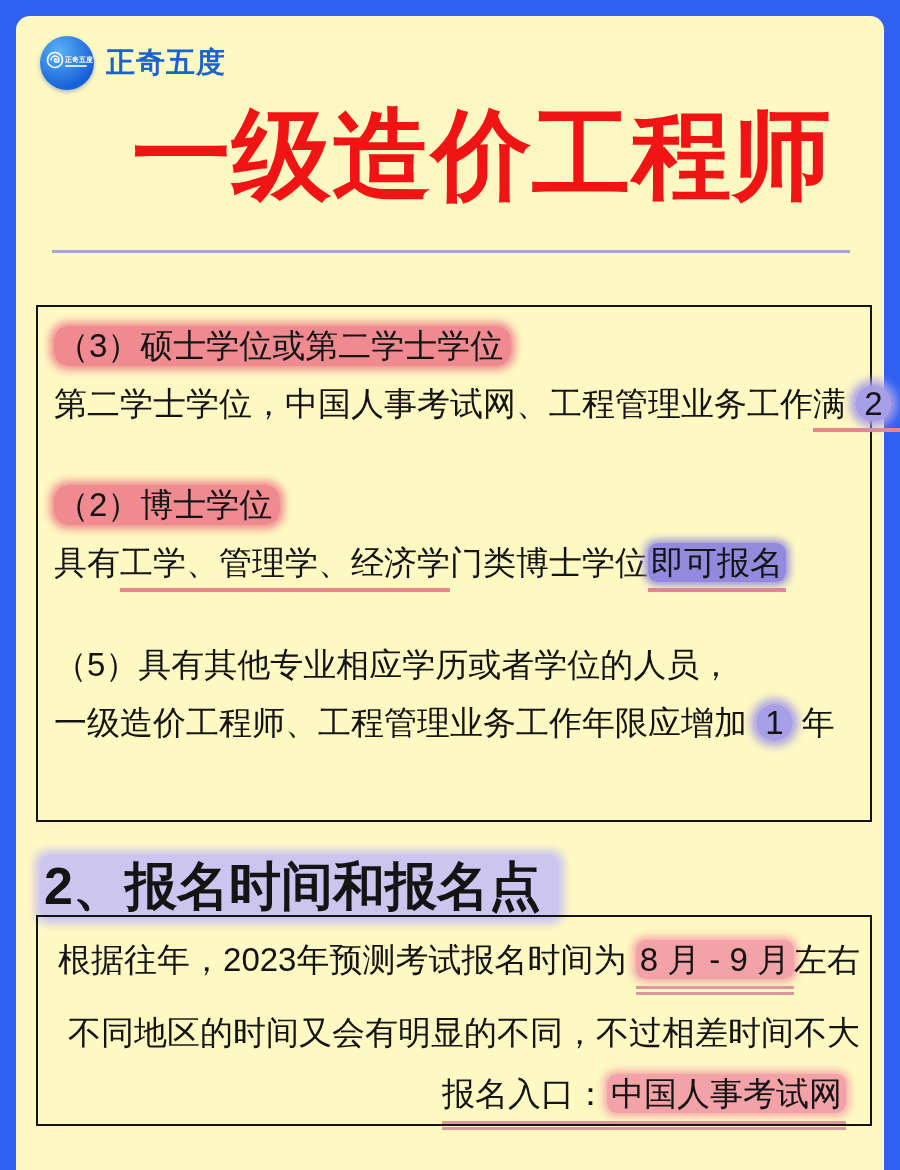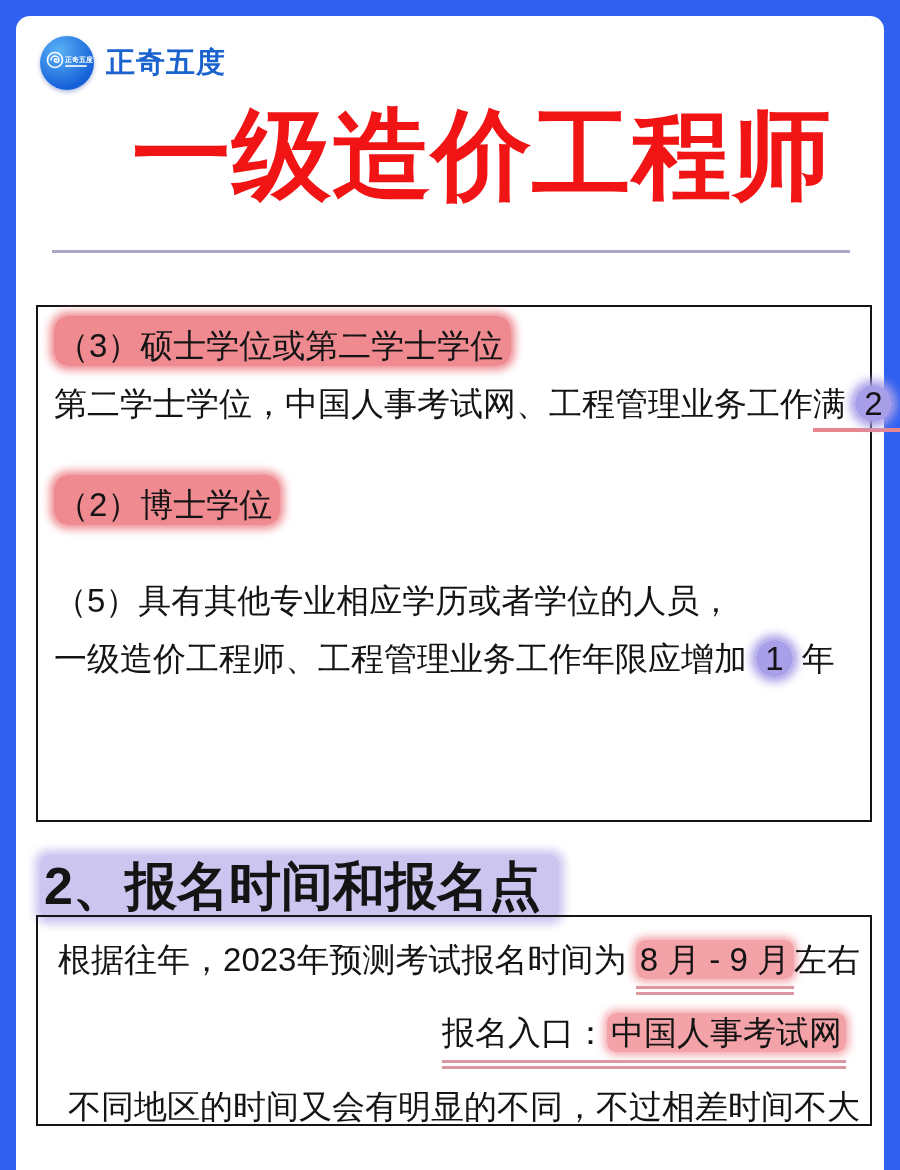--- a/index.html
+++ b/index.html
@@ -1,19 +1,19 @@
 <!DOCTYPE html>
 <html><head>
 <meta charset="utf-8">
 <style>
   html,body{margin:0;padding:0;}
   body{font-family:"Liberation Sans", sans-serif; background:#555;}
   .stage{position:relative;width:900px;height:1170px;background:#3060f0;overflow:hidden;margin:0 auto;}
   .content{position:absolute;left:16px;top:16px;width:868px;height:1154px;
-    background:#ffffff;border-radius:14px 14px 0 0;}
+    background:#fef9c3;border-radius:14px 14px 0 0;}
 
   
   .brand{position:absolute;left:24px;top:20px;display:flex;align-items:center;gap:12px;}
   .logo{width:54px;height:54px;border-radius:50%;
     background:radial-gradient(circle at 35% 28%, #5ab2f6, #1660d8 72%);
     box-shadow:0 2px 4px rgba(20,60,160,.35);position:relative;}
   .logo svg{position:absolute;left:6px;top:15px;}
   .logo .mini{position:absolute;left:25px;top:19px;color:#fff;font-size:7px;font-weight:bold;letter-spacing:0;white-space:nowrap;}
   .logo .minibar{position:absolute;left:25px;top:29px;width:22px;height:2px;background:rgba(255,255,255,.8);border-radius:1px;}
   .brand-name{font-size:29px;font-weight:bold;color:#1a63cf;letter-spacing:1px;}
@@ -30,21 +30,21 @@
   .line{font-size:33px;line-height:46px;margin-bottom:12px;color:#141414;white-space:nowrap;}
   .gap{margin-top:50px;}
   .box2 .line{margin-bottom:15px;text-align:right;}
   .center{text-align:center;margin-right:14px;}
 
   
   .h2{position:absolute;left:24px;top:836px;font-size:52px;font-weight:900;color:#141414;}
   .hl-lav{background:#cbc5f0;box-shadow:0 0 10px 5px #cbc5f0;border-radius:8px;padding:2px 18px 4px 4px;}
 
   
-  .hl-pink{background:#ef8a90;box-shadow:0 0 9px 4px #ef8a90;border-radius:14px;padding:11px 8px 2px 2px;}
+  .hl-pink{background:#ef8a90;box-shadow:0 0 9px 4px #ef8a90;border-radius:14px;padding:1px 8px 2px 2px;}
   .hl-pink-light{background:#f3a2a8;box-shadow:0 0 8px 3px #f3a2a8;border-radius:9px;padding:1px 4px;}
   .hl-purple{background:#928ade;box-shadow:0 0 8px 3px #928ade;border-radius:9px;padding:1px 3px;}
   .blob{background:#a89fe8;box-shadow:0 0 10px 5px #a89fe8;border-radius:50%;padding:0 9px;}
   .u{display:inline-block;border-bottom:4px solid #e8868e;padding-bottom:4px;line-height:1.25;}
   .uu{display:inline-block;border-bottom:9px double #dd97a0;padding-bottom:6px;line-height:1.25;}
 </style>
 </head>
 <body>
 
 <div class="stage">
@@ -71,35 +71,38 @@
       <div class="line">
         <span class="hl-pink">（3）硕士学位或第二学士学位</span>
       </div>
       <div class="line">
         <span>第二学士学位，中国人事考试网、工程管理业务工作</span><span class="u"><span>满 </span><span class="blob">2</span><span> 年</span></span>
       </div>
 
       <div class="line gap">
         <span class="hl-pink">（2）博士学位</span>
       </div>
+      <div class="line">
+        <span>具有</span><span class="u">工学、</span><span class="u">管理学、</span><span class="u">经济学</span><span>门类博士学位</span><span class="u"><span class="hl-purple">即可报名</span></span>
+      </div>
 
       <div class="line gap">（5）具有其他专业相应学历或者学位的人员，</div>
       <div class="line">
         <span>一级造价工程师、工程管理业务工作年限应增加 </span><span class="blob">1</span><span> 年</span>
       </div>
     </div>
 
     <div class="h2">
       <span class="hl-lav">2、报名时间和报名点</span>
     </div>
 
     <div class="tbox box2">
       <div class="line">
         <span>根据往年，2023年预测考试报名时间为 </span><span class="uu"><span class="hl-pink-light">8 月 - 9 月</span></span><span>左右</span>
       </div>
+      <div class="line">不同地区的时间又会有明显的不同，不过相差时间不大</div>
       <div class="line center">
         <span class="uu"><span>报名入口：</span><span class="hl-pink-light">中国人事考试网</span></span>
       </div>
-      <div class="line">不同地区的时间又会有明显的不同，不过相差时间不大</div>
     </div>
 
   </div>
 </div>
 
 </body></html>

